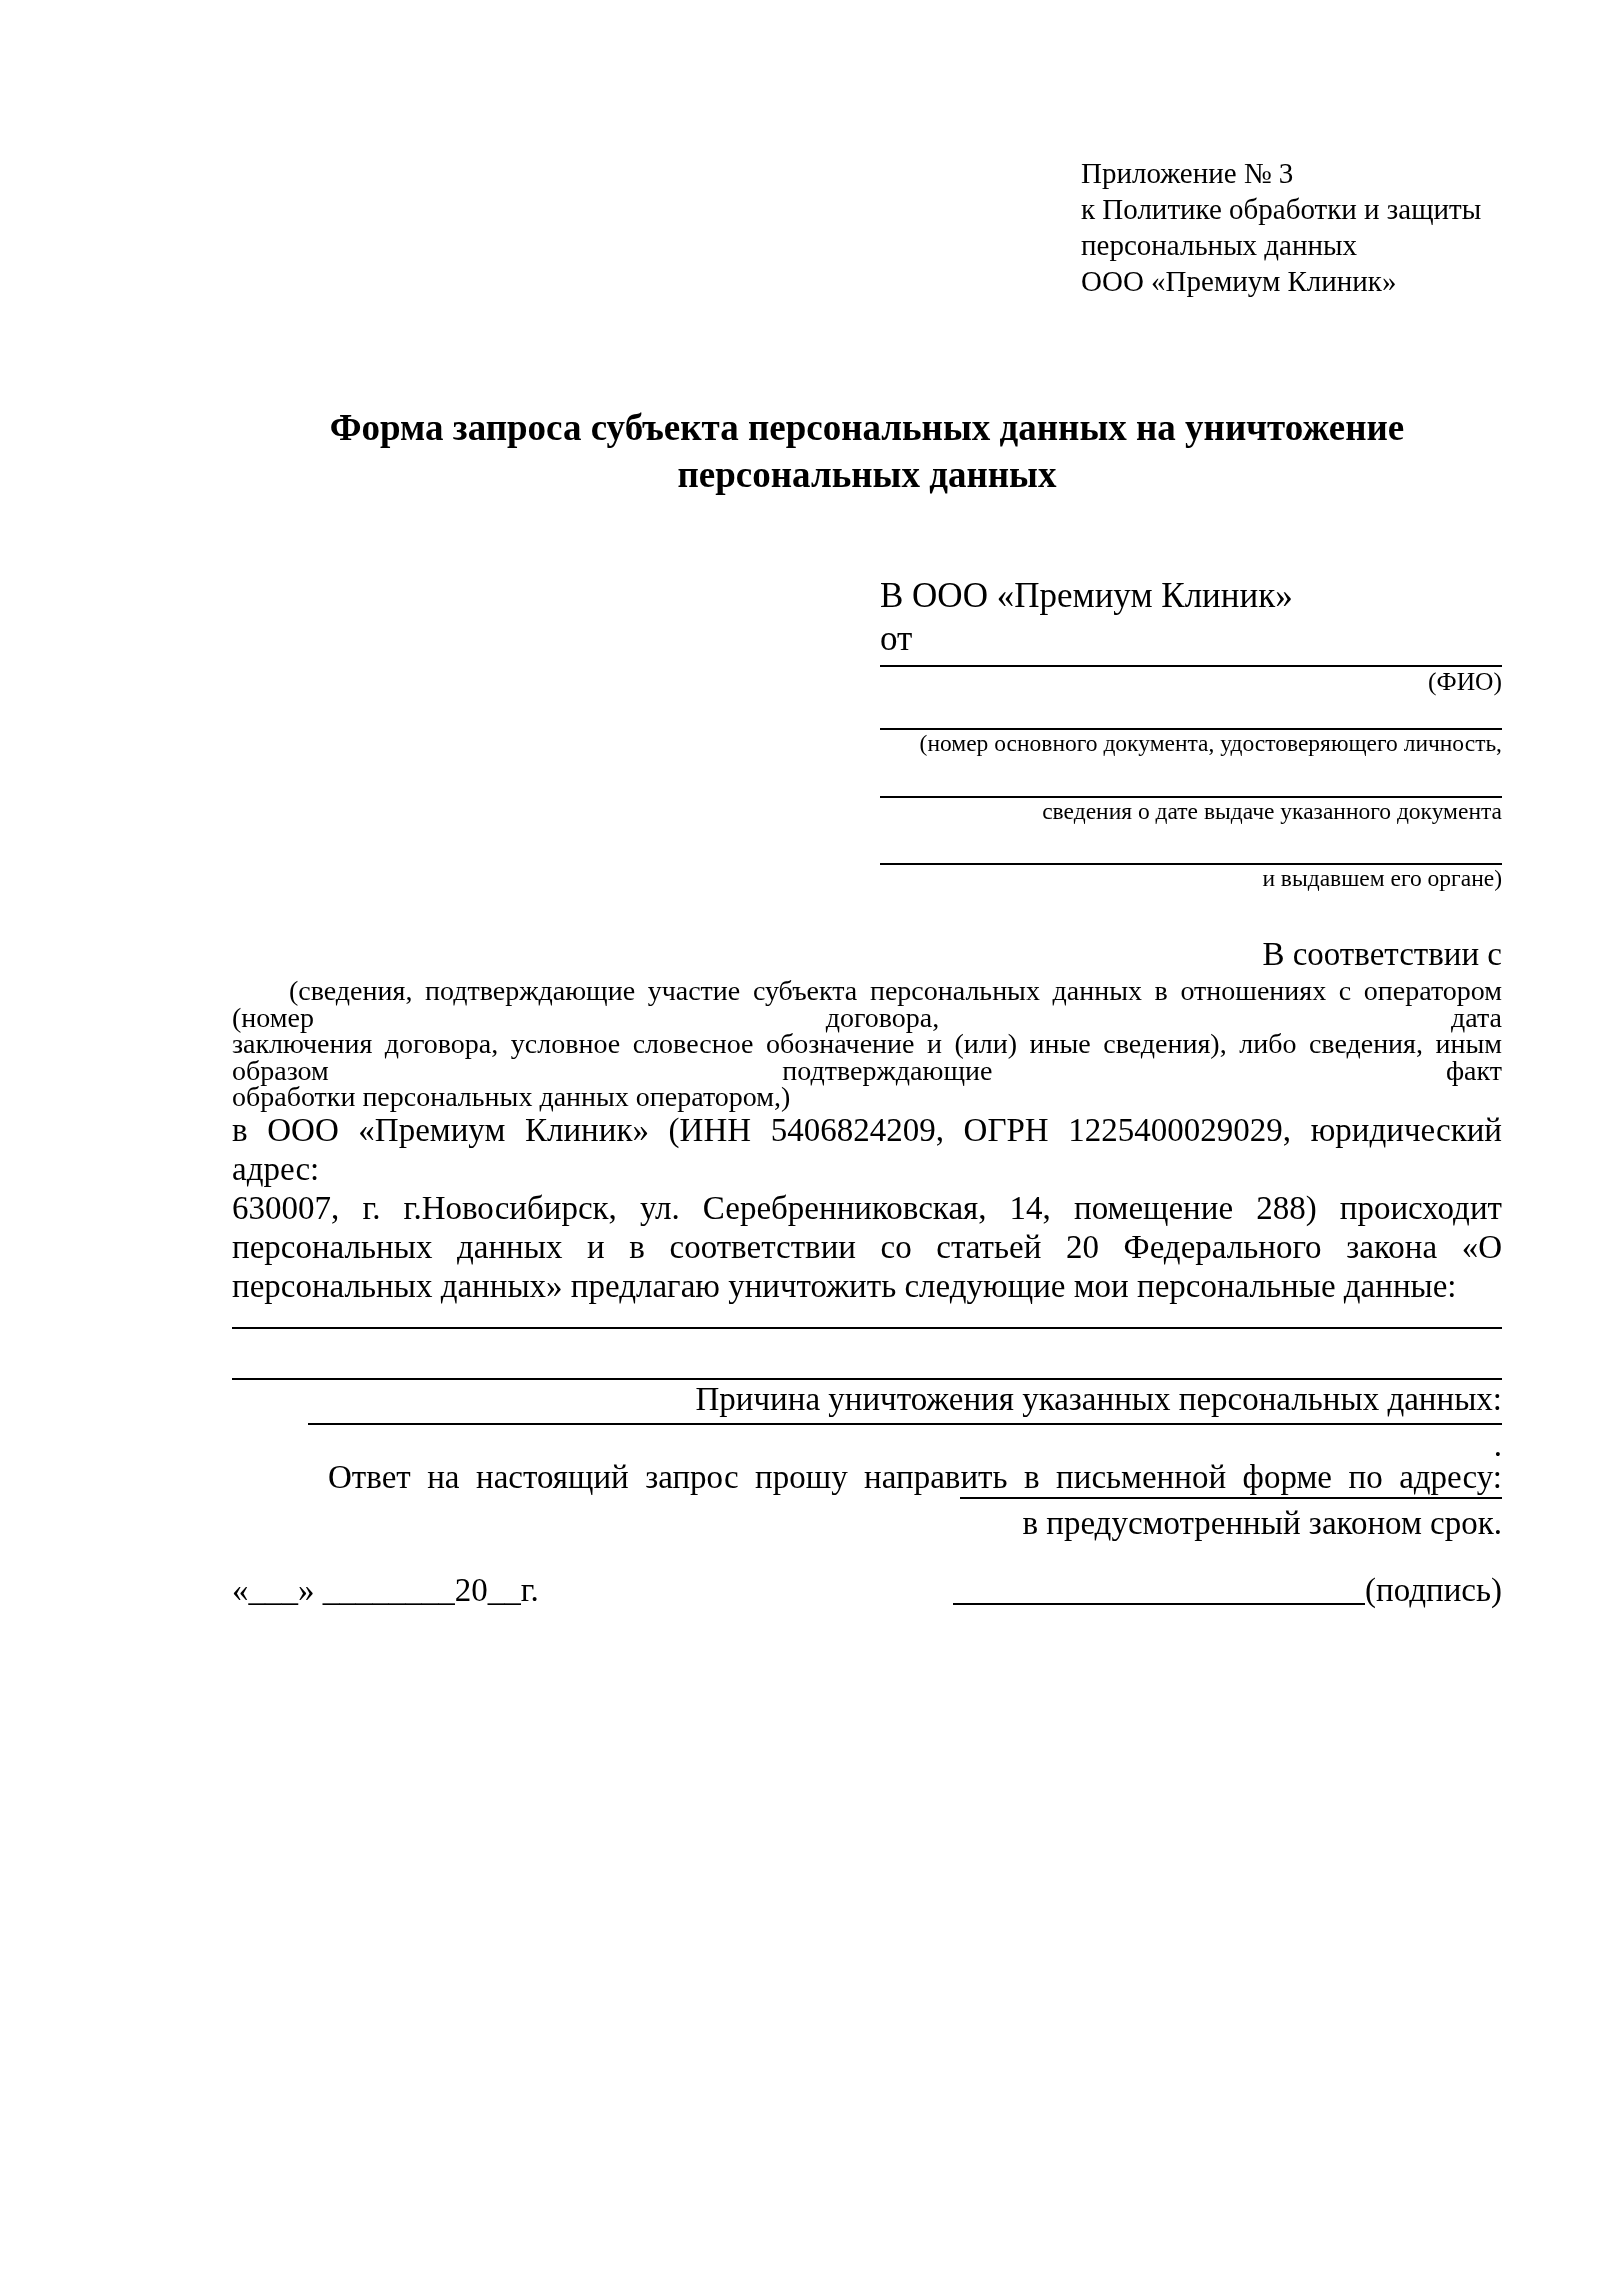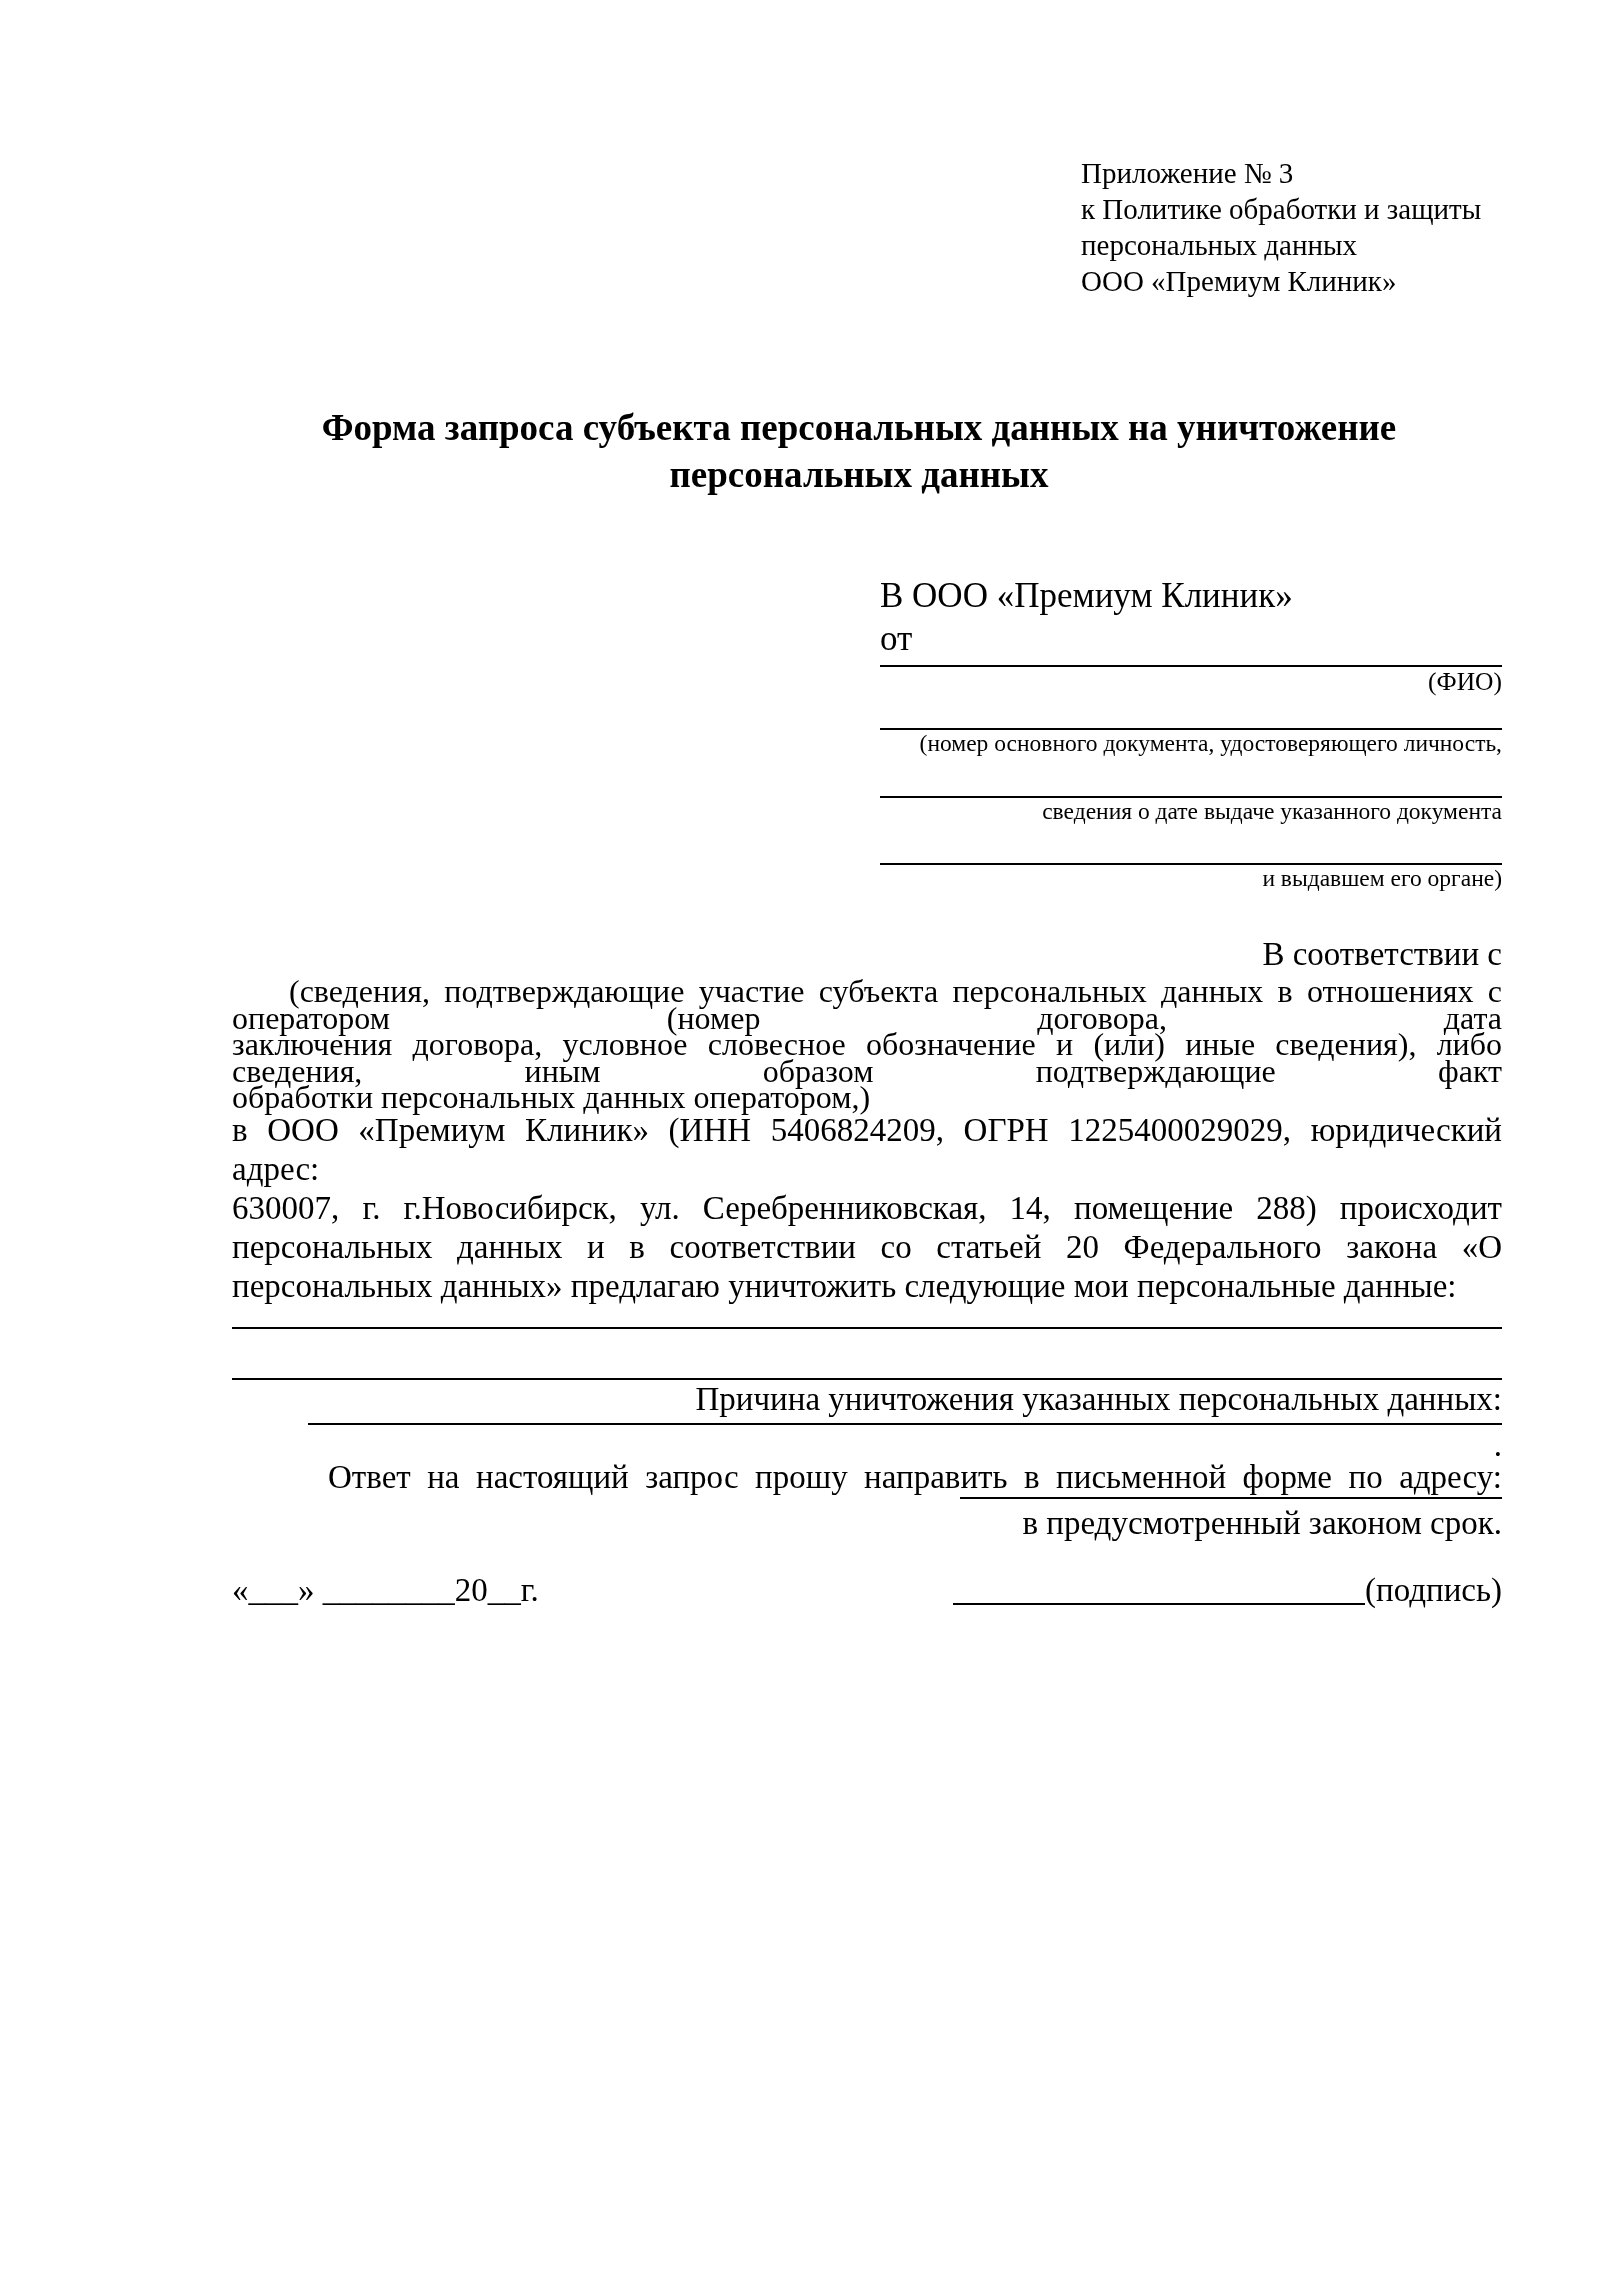--- a/index.html
+++ b/index.html
@@ -17,21 +17,21 @@
   .header-block {
     position: absolute;
     left: 1081px; top: 155px;
     font-size: 29px; line-height: 36px;
     white-space: nowrap;
   }
 
   
   .doc-title {
     position: absolute;
-    left: 224px; top: 404px; width: 1270px;
+    left: 232px; top: 404px; width: 1270px;
     text-align: center;
     font-weight: bold;
     font-size: 37px; line-height: 47px;
   }
 
   
   .addressee { position: absolute; left: 880px; top: 573px; width: 622px; font-size: 35px; }
   .addr-to   { line-height: 45px; white-space: nowrap; }
   .addr-from { line-height: 41px; }
   .field-line { border-bottom: 2.9px solid #000; }
@@ -43,21 +43,21 @@
   .cap-lg  { font-size: 25.5px; line-height: 29px; }
 
   
   .main { position: absolute; left: 232px; top: 933px; width: 1270px; font-size: 33px; }
   .row { display: flex; align-items: flex-end; flex-direction: column; }
   .fill-line { flex: 1; border-bottom: 2.9px solid #000; margin-bottom: 6.9px; }
   .accordance { height: 43px; }
   .accordance .lead { margin-left: 96px; line-height: 43px; white-space: nowrap; }
   .accordance .fill-line { margin-left: 9.8px; }
 
-  .fineprint { margin-top: 2px; font-size: 32px; line-height: 26.5px; }
+  .fineprint { margin-top: 2px; font-size: 28px; line-height: 26.5px; }
   .fp-first { text-indent: 57px; }
   .just { text-align: justify; text-align-last: justify; }
 
   .body-par { font-size: 33px; line-height: 39px; }
 
   .blank-line { border-bottom: 2.9px solid #000; }
   .bl-1 { height: 21.6px; }
   .bl-2 { height: 49px; }
 
   .reason { height: 43px; }

